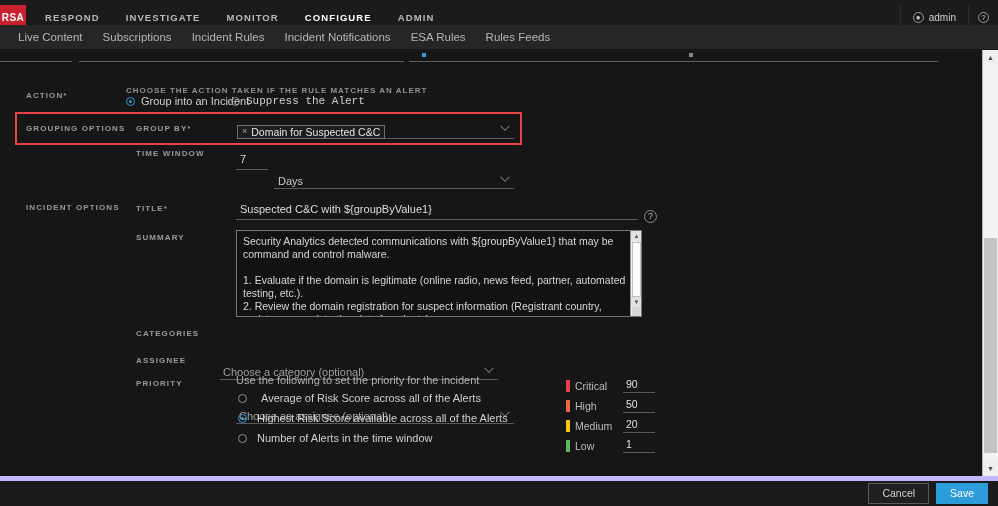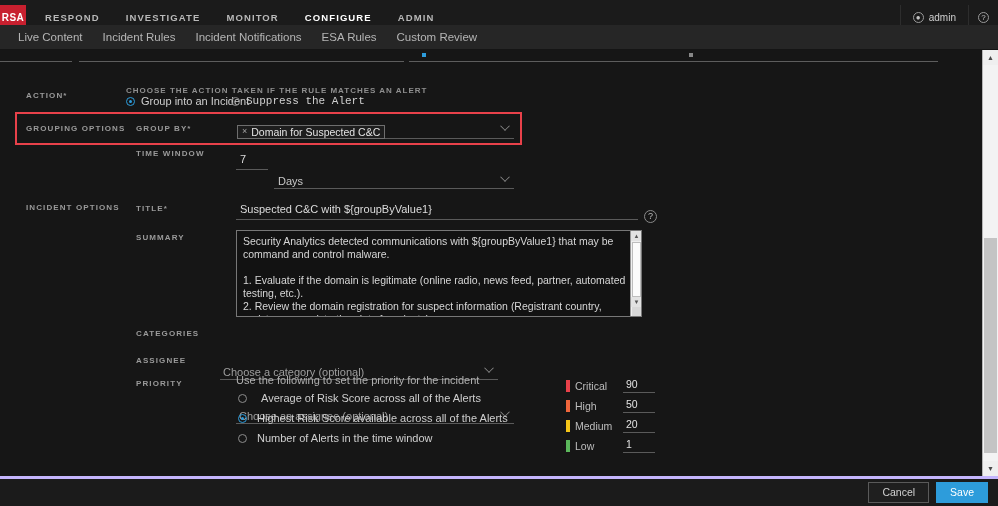--- a/index.html
+++ b/index.html
@@ -165,21 +165,21 @@
   .prio-val {
     width: 32px; font-size: 10.5px; color: #e2e2e2; text-align: left;
     border: 0; border-bottom: 1px solid #5a5a5a; background: transparent;
     outline: none; padding: 0 0 2px 3px; height: 15px;
     font-family: "Liberation Sans", sans-serif;
   }
 
   
   .footer {
     position: absolute; bottom: 0; left: 0; width: 998px; height: 30px;
-    background: #1b1b1b; border-top: 3px solid #c4b5fd;
+    background: #1b1b1b; border-top: 5px solid #c4b5fd;
     display: flex; align-items: center; justify-content: flex-end;
     padding-right: 10px; gap: 7px;
   }
   .btn {
     font-size: 10.5px; padding: 4px 13px; cursor: pointer; line-height: 1;
     font-family: "Liberation Sans", sans-serif;
   }
   .btn-cancel { background: #1f1f1f; border: 1px solid #5a5a5a; color: #d2d2d2; }
   .btn-save   { background: #2d9cdb; border: 1px solid #2d9cdb; color: #ffffff; }
 
@@ -222,24 +222,25 @@
         <span>admin</span>
       </div>
       <div class="help-box">
         <span class="circ">?</span>
       </div>
     </div>
   </div>
 
   <div class="subnav">
     <div class="subitem">Live Content</div>
+    <div class="subitem">Subscriptions</div>
     <div class="subitem">Incident Rules</div>
     <div class="subitem">Incident Notifications</div>
     <div class="subitem">ESA Rules</div>
-    <div class="subitem">Custom Review</div>
+    <div class="subitem">Rules Feeds</div>
   </div>
 
   <div class="content">
 
     <div class="cutoff-row">
       <div class="cutoff-underline" style="left:0px; width:72px;"></div>
       <div class="cutoff-underline" style="left:79px; width:325px;"></div>
       <div class="cutoff-underline" style="left:409px; width:553px;"></div>
       <div class="cutoff-dot" style="left:422px; background:#2d9cdb;"></div>
       <div class="cutoff-dot" style="left:689px; background:#888;"></div>

